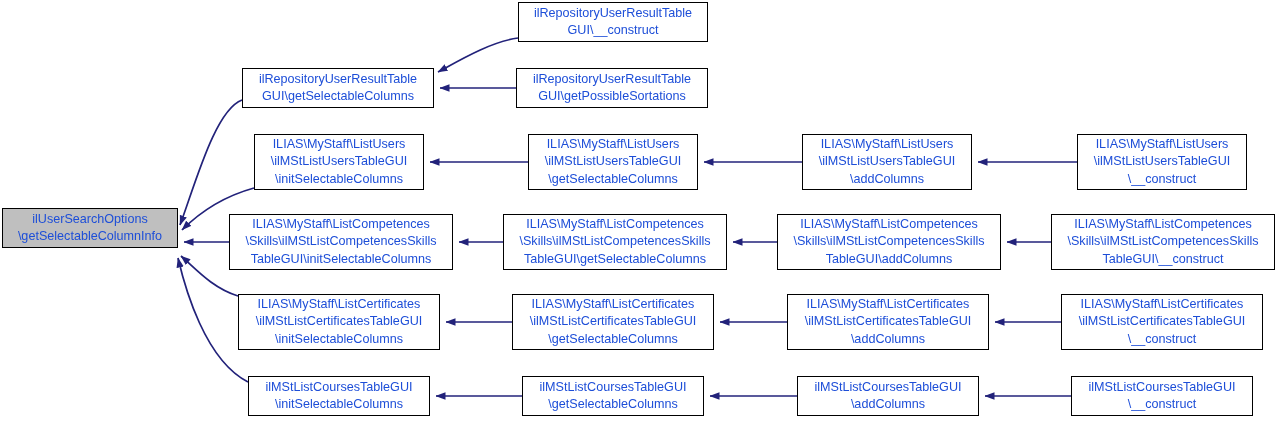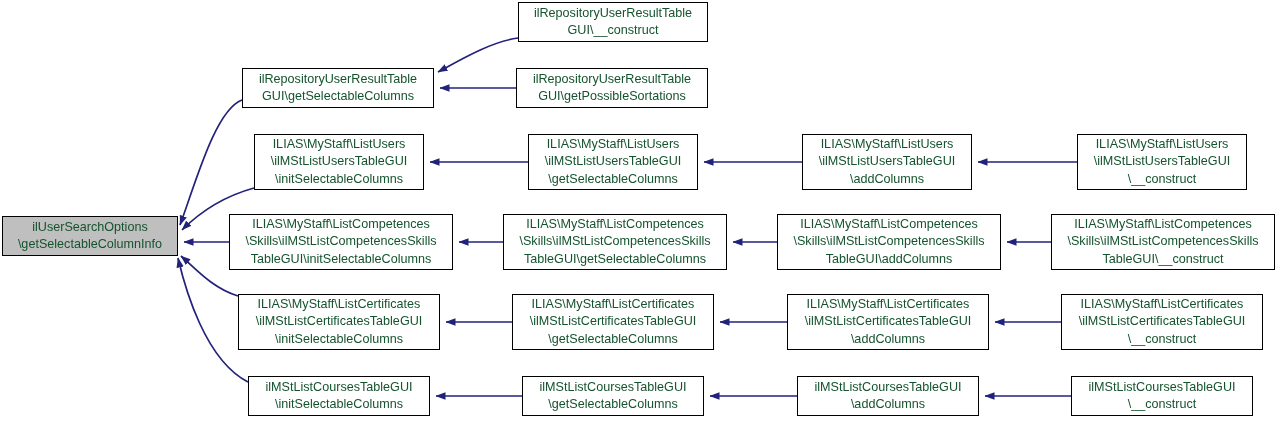--- a/index.html
+++ b/index.html
@@ -23,21 +23,21 @@
     top: 0;
     width: 1281px;
     height: 424px;
     pointer-events: none;
   }
   .node {
     position: absolute;
     box-sizing: border-box;
     border: 1px solid #000000;
     background: #ffffff;
-    color: #14532d;
+    color: #1d4ed8;
     display: flex;
     align-items: center;
     justify-content: center;
     text-align: center;
     font-size: 12.6px;
     line-height: 17.5px;
     letter-spacing: 0px;
     white-space: pre-line;
     padding: 0 3px;
   }
@@ -73,21 +73,21 @@
         <path d="M787,322 L720,322" fill="none" stroke="#22227a" stroke-width="1.7" marker-end="url(#arrowhead)"></path>
         <path d="M1061,322 L995,322" fill="none" stroke="#22227a" stroke-width="1.7" marker-end="url(#arrowhead)"></path>
         <path d="M248,382 C205,360 185,288 178,258" fill="none" stroke="#22227a" stroke-width="1.7" marker-end="url(#arrowhead)"></path>
         <path d="M522,396 L436,396" fill="none" stroke="#22227a" stroke-width="1.7" marker-end="url(#arrowhead)"></path>
         <path d="M797,396 L710,396" fill="none" stroke="#22227a" stroke-width="1.7" marker-end="url(#arrowhead)"></path>
         <path d="M1071,396 L985,396" fill="none" stroke="#22227a" stroke-width="1.7" marker-end="url(#arrowhead)"></path>
       </g>
   </svg>
 
   <div id="nodes">
-      <div class="node current" style="left: 2px; top: 216px; width: 176px; height: 40px;">ilUserSearchOptions
+      <div class="node current" style="left: 2px; top: 208px; width: 176px; height: 40px;">ilUserSearchOptions
 \getSelectableColumnInfo</div>
       <div class="node" style="left: 518px; top: 2px; width: 190px; height: 40px;">ilRepositoryUserResultTable
 GUI\__construct</div>
       <div class="node" style="left: 242px; top: 68px; width: 192px; height: 40px;">ilRepositoryUserResultTable
 GUI\getSelectableColumns</div>
       <div class="node" style="left: 516px; top: 68px; width: 192px; height: 40px;">ilRepositoryUserResultTable
 GUI\getPossibleSortations</div>
       <div class="node" style="left: 254px; top: 134px; width: 170px; height: 56px;">ILIAS\MyStaff\ListUsers
 \ilMStListUsersTableGUI
 \initSelectableColumns</div>

